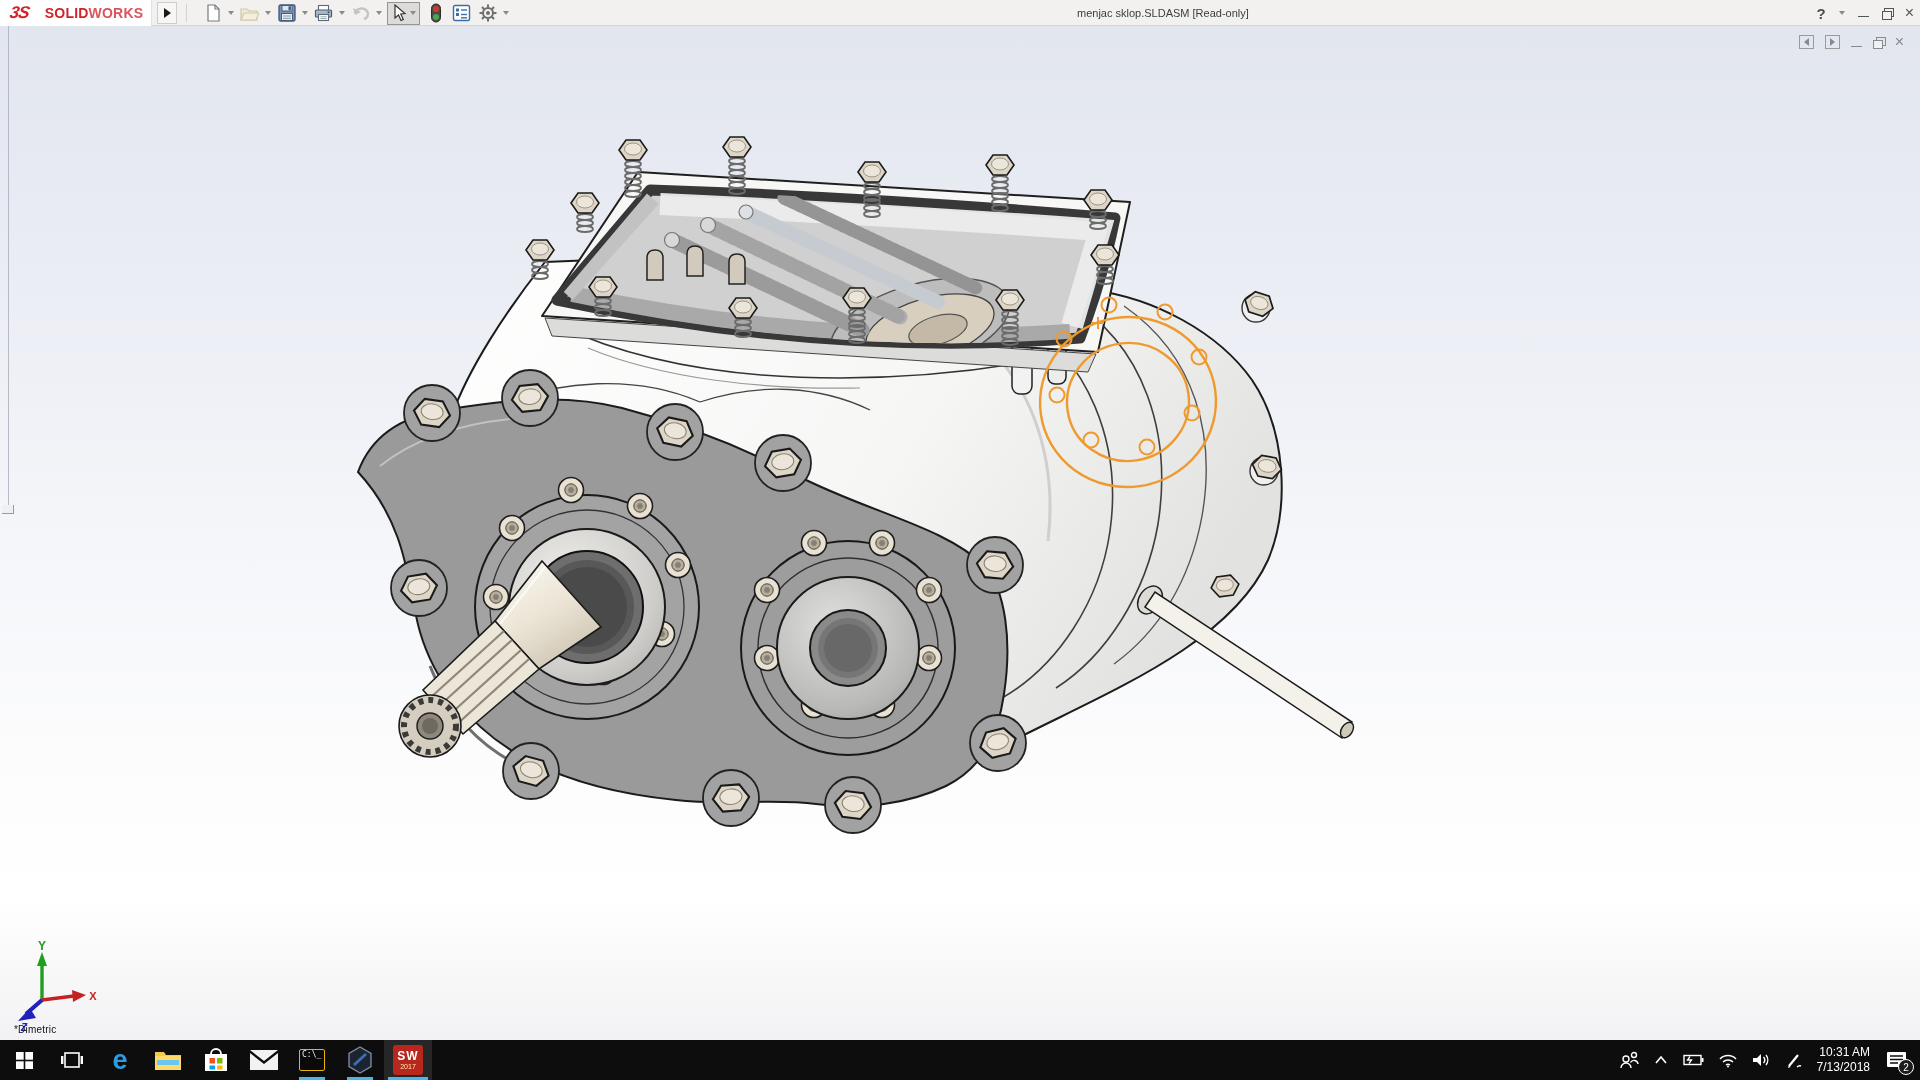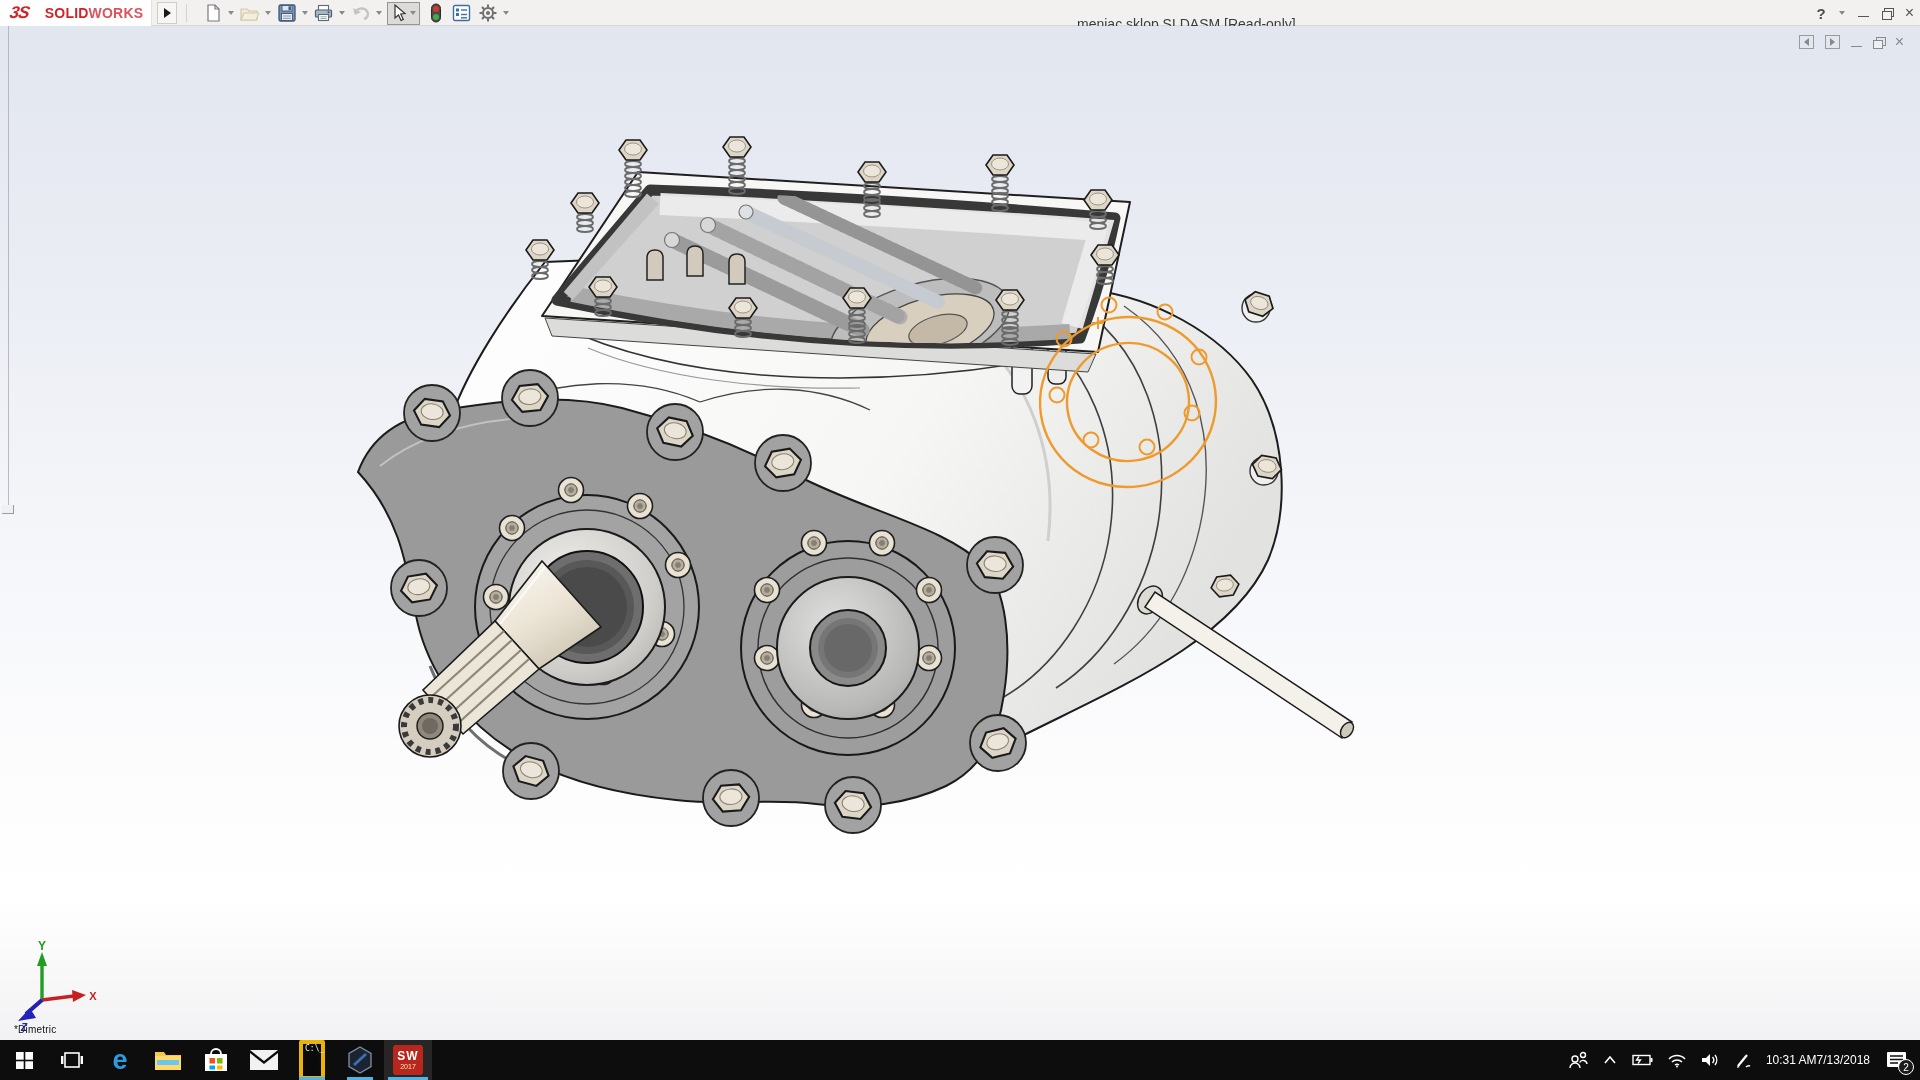--- a/index.html
+++ b/index.html
@@ -12,21 +12,21 @@
   .logo-glyph { font-style:italic; font-weight:bold; font-size:17px; color:#d2232a; letter-spacing:-1px; transform:skewX(-10deg); margin-right:4px; }
   .logo-solid { font-weight:bold; font-size:14px; color:#d2232a; letter-spacing:0.2px;margin-left:12px; }
   .logo-works { font-weight:bold; font-size:14px; color:#d9555b; letter-spacing:0.2px; }
   .flyout-btn { position:absolute; left:157px; top:2px; width:20px; height:22px; background:#f7f6f5; border:1px solid #cfcdca; display:flex; align-items:center; justify-content:center; }
   .flyout-tri { width:0; height:0; border-top:5px solid transparent; border-bottom:5px solid transparent; border-left:7px solid #1a1a1a; }
   .tb-sep { position:absolute; left:186px; top:4px; width:1px; height:18px; background:#d5d3d1; }
   .toolbar { position:absolute; left:202px; top:0; height:26px; display:flex; align-items:center; gap:5px; }
   .tb-icon { width:21px; height:21px; display:flex; align-items:center; justify-content:center; }
   .caret { width:0; height:0; border-left:3.5px solid transparent; border-right:3.5px solid transparent; border-top:4px solid #8a8a8a; }
   .select-box { display:flex; align-items:center; gap:3px; background:#dcdbd9; border:1px solid #979590; padding:1px 3px; height:23px; }
-  .tb-title { position:absolute; left:1077px; top:11px; height:26px; display:flex; align-items:center; font-size:14px; color:#3c3c3c; }
+  .tb-title { position:absolute; left:1077px; top:0; height:26px; display:flex; align-items:center; font-size:11px; color:#3c3c3c; }
   .tb-right { position:absolute; right:6px; top:0; height:26px; display:flex; align-items:center; gap:13px; color:#555; }
   .help-q { font-size:15px; font-weight:bold; color:#4d4d4d; }
   .win-min { width:11px; height:11px; position:relative; }
   .win-min::after { content:""; position:absolute; left:0; right:0; bottom:2px; border-top:1.6px solid #555; }
   .win-restore { width:10px; height:10px; position:relative; }
   .win-restore::before { content:""; position:absolute; left:2px; top:0; width:8px; height:7px; border:1.3px solid #555; }
   .win-restore::after { content:""; position:absolute; left:0; top:3px; width:8px; height:7px; border:1.3px solid #555; background:#f2f1f0; }
   .win-close { font-size:16px; color:#555; line-height:1; }
 
   
@@ -52,27 +52,27 @@
   .taskbar { position:absolute; bottom:0; left:0; right:0; height:40px; background:#0d0d0d; display:flex; align-items:stretch; color:#fff; }
   .tb-start { width:48px; display:flex; align-items:center; justify-content:center; }
   .search-box { width:342px; background:#f4f4f4; display:flex; align-items:center; padding:0 10px; gap:10px; }
   .search-text { font-size:15px; color:#5c5c5c; flex:1; }
   .task-slot { width:48px; position:relative; display:flex; align-items:center; justify-content:center; }
   .task-slot.active { background:#262626; }
   .run-line { position:absolute; bottom:0; left:50%; transform:translateX(-50%); height:3px; background:#4fb3e8; width:26px; }
   .run-line.wide { width:40px; }
   .tray { margin-left:auto; display:flex; align-items:stretch; }
   .tray-item { display:flex; align-items:center; justify-content:center; padding:0 7px; }
-  .clock { display:flex; justify-content:center; align-items:center; font-size:12px; line-height:15px; padding:0 8px; }
+  .clock { display:flex; flex-direction:column; justify-content:center; align-items:flex-end; font-size:12px; line-height:15px; padding:0 8px; }
   .action-center { position:relative; padding:0 12px 0 8px; display:flex; align-items:center; }
   .badge { position:absolute; right:6px; bottom:5px; width:16px; height:16px; border-radius:50%; background:#1b1b1b; border:1.5px solid #fff; color:#fff; font-size:10px; display:flex; align-items:center; justify-content:center; }
   .sw-tile { width:30px; height:30px; background:#b7271d; border-radius:3px; display:flex; flex-direction:column; align-items:center; justify-content:center; line-height:1; }
   .sw-letters { color:#fff; font-weight:bold; font-size:12px; letter-spacing:1px; }
   .sw-year { color:#ffe9b0; font-size:7px; margin-top:1px; }
-  .cmd-tile { width:26px; height:40px; background:#0a0a0a; border:4px solid #eab308; border-radius:2px; font-family:"DejaVu Sans Mono",monospace; font-size:8px; color:#eee; padding:1px 2px; line-height:1.1; }
+  .cmd-tile { width:26px; height:22px; background:#0a0a0a; border:1px solid #eab308; border-radius:2px; font-family:"DejaVu Sans Mono",monospace; font-size:8px; color:#eee; padding:1px 2px; line-height:1.1; }
 </style>
 </head>
 <body>
 
 <div id="stage">
 
   <div class="titlebar">
     <div class="logo-block">
       <span class="logo-glyph">3S</span>
       <span class="logo-solid">SOLID</span>

